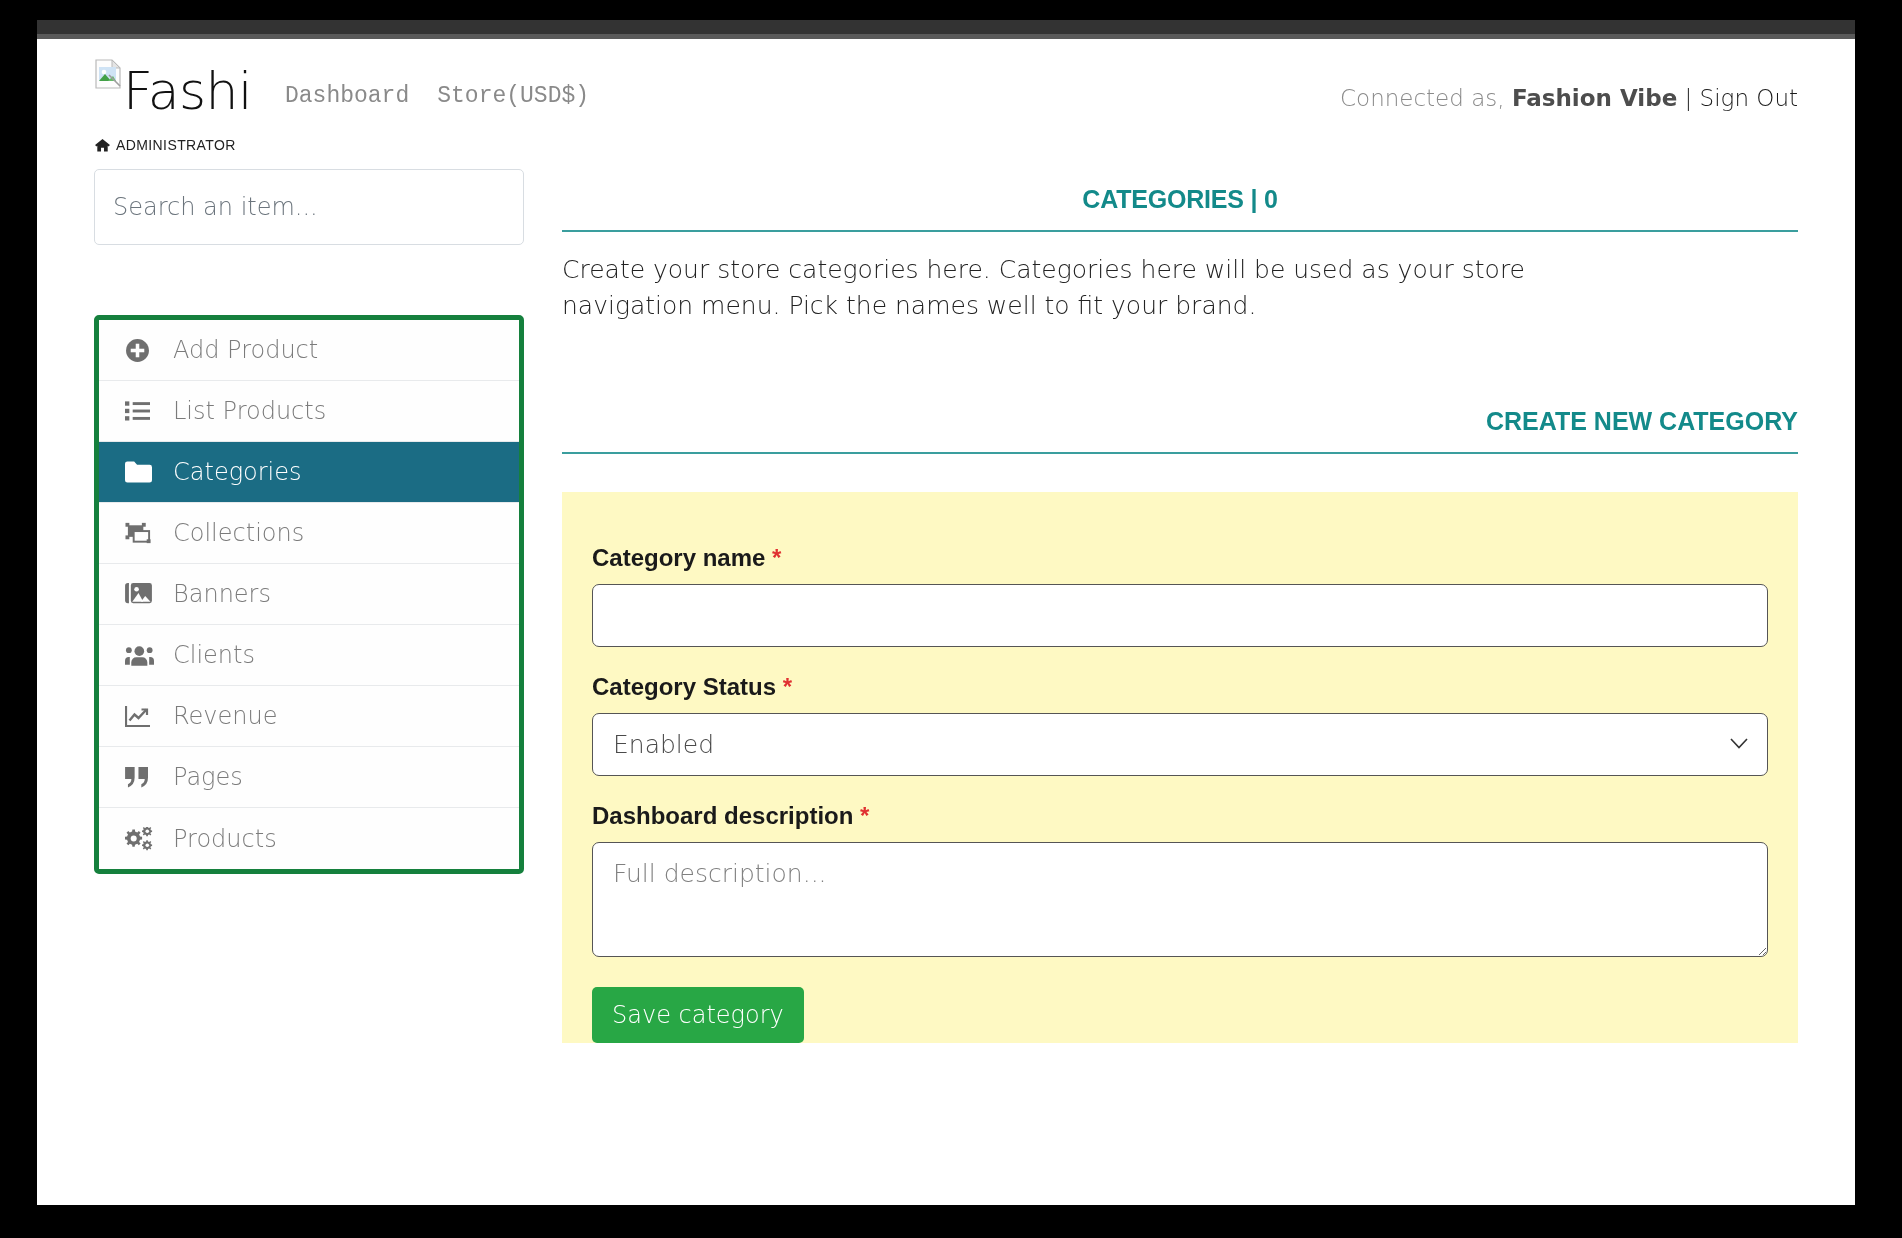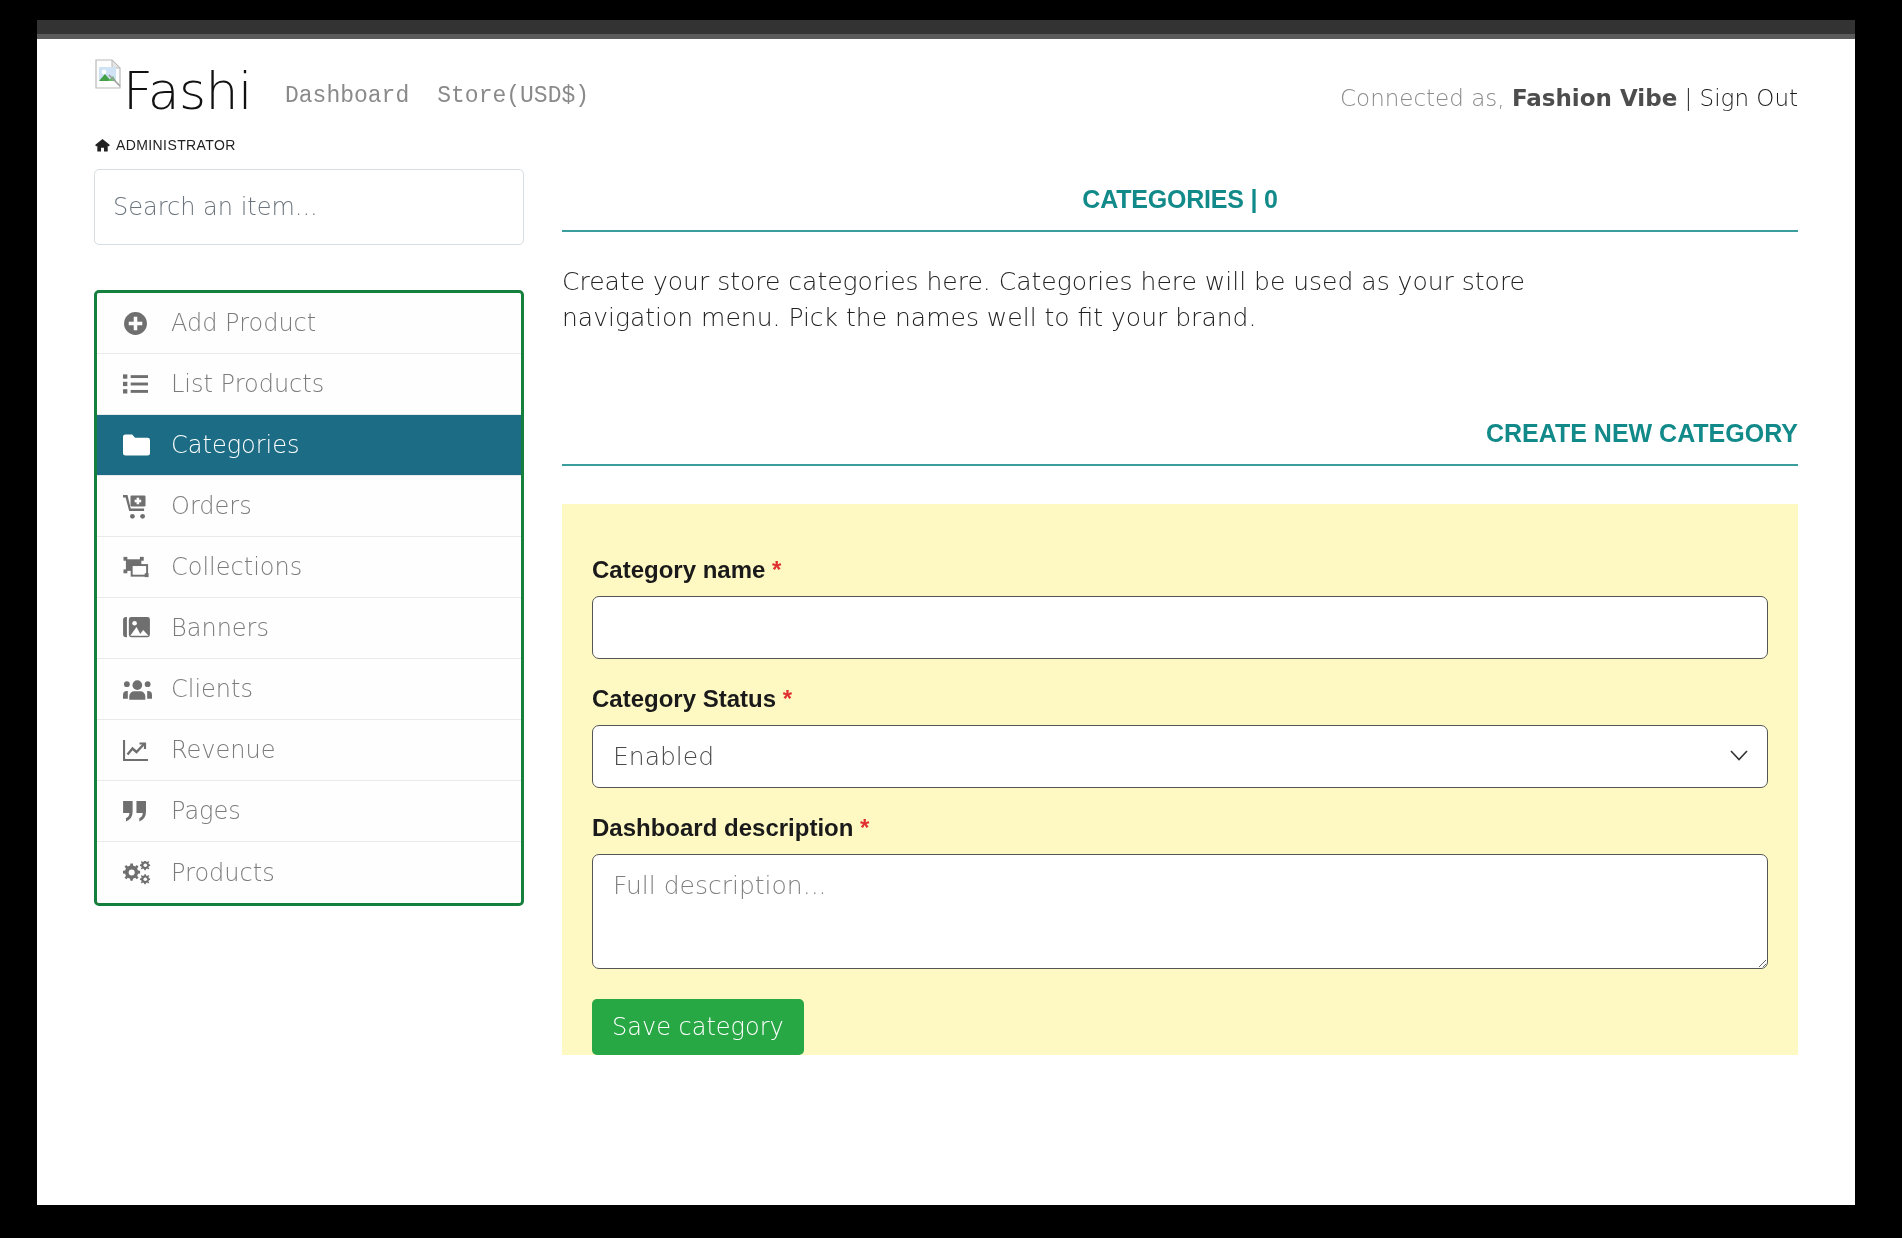--- a/index.html
+++ b/index.html
@@ -115,22 +115,22 @@
     font-size: 24px;
     color: #555;
     font-family: "DejaVu Sans", sans-serif;
     font-weight: 300;
     background: #fff;
     outline: none;
   }
   .search-input::placeholder { color: #6c757d; opacity: 1; }
 
   .menu {
-    margin-top: 45px;
-    border: 3px solid #15803d;
+    margin-top: 70px;
+    border: 5px solid #15803d;
     border-radius: 5px;
     overflow: hidden;
     background: #a3a3a3;
   }
   .menu-item {
     display: flex; align-items: center;
     height: 61px;
     padding-left: 26px;
     border-bottom: 1px solid #e8eaec;
     color: #7b7b7b;
@@ -163,21 +163,21 @@
     font-family: "Liberation Sans", sans-serif;
     letter-spacing: -0.2px;
     padding-top: 16px;
   }
   .sec-rule {
     height: 2px;
     background: #3a9e9e;
     margin-top: 16px;
   }
   .lead {
-    margin-top: 32px;
+    margin-top: 20px;
     font-size: 25px;
     line-height: 1.45;
     color: #222222;
     font-family: "DejaVu Sans", sans-serif;
     font-weight: 300;
     max-width: 1000px;
   }
   .sec-title-2 {
     text-align: right;
     color: #138a8a;
@@ -329,33 +329,20 @@
 
           <div class="menu-item active">
             <span class="mi-icon">
               <svg width="27" height="22" viewBox="0 0 28 22" fill="currentColor">
                 <path d="M0 2.5 A2.5 2.5 0 0 1 2.5 0 H9.5 L12.5 3.5 H25.5 A2.5 2.5 0 0 1 28 6 V19.5 A2.5 2.5 0 0 1 25.5 22 H2.5 A2.5 2.5 0 0 1 0 19.5 Z"></path>
               </svg>
             </span>
             <span class="mi-label">Categories</span>
           </div>
 
-          <div class="menu-item">
-            <span class="mi-icon">
-              <svg width="26" height="25" viewBox="0 0 26 25" fill="currentColor">
-                <path d="M0 1 h4.5 l3.2 13.4 h13.4 v2.6 H6.2 L2.6 3.6 H0 Z"></path>
-                <rect x="7.5" y="1.5" width="15" height="11" rx="1.2"></rect>
-                <rect x="13.6" y="3.7" width="2.6" height="6.6" fill="#fefefe"></rect>
-                <rect x="11.6" y="5.7" width="6.6" height="2.6" fill="#fefefe"></rect>
-                <circle cx="9.4" cy="22.3" r="2.4"></circle>
-                  <circle cx="19.6" cy="22.3" r="2.4"></circle>
-              </svg>
-            </span>
-            <span class="mi-label">Orders</span>
-          </div>
 
           <div class="menu-item">
             <span class="mi-icon">
               <svg width="27" height="24" viewBox="0 0 28 24" fill="none" stroke="currentColor" stroke-width="2">
                 <rect x="3" y="4" width="16" height="12" fill="currentColor" stroke="none"></rect>
                 <rect x="9" y="10" width="16" height="11" fill="#fefefe"></rect>
                 <rect x="0.5" y="1.5" width="4" height="4" fill="currentColor" stroke="none"></rect>
                 <rect x="17.5" y="1.5" width="4" height="4" fill="currentColor" stroke="none"></rect>
                 <rect x="0.5" y="14.5" width="4" height="4" fill="currentColor" stroke="none"></rect>
                 <rect x="22.5" y="18.5" width="4" height="4" fill="currentColor" stroke="none"></rect>

